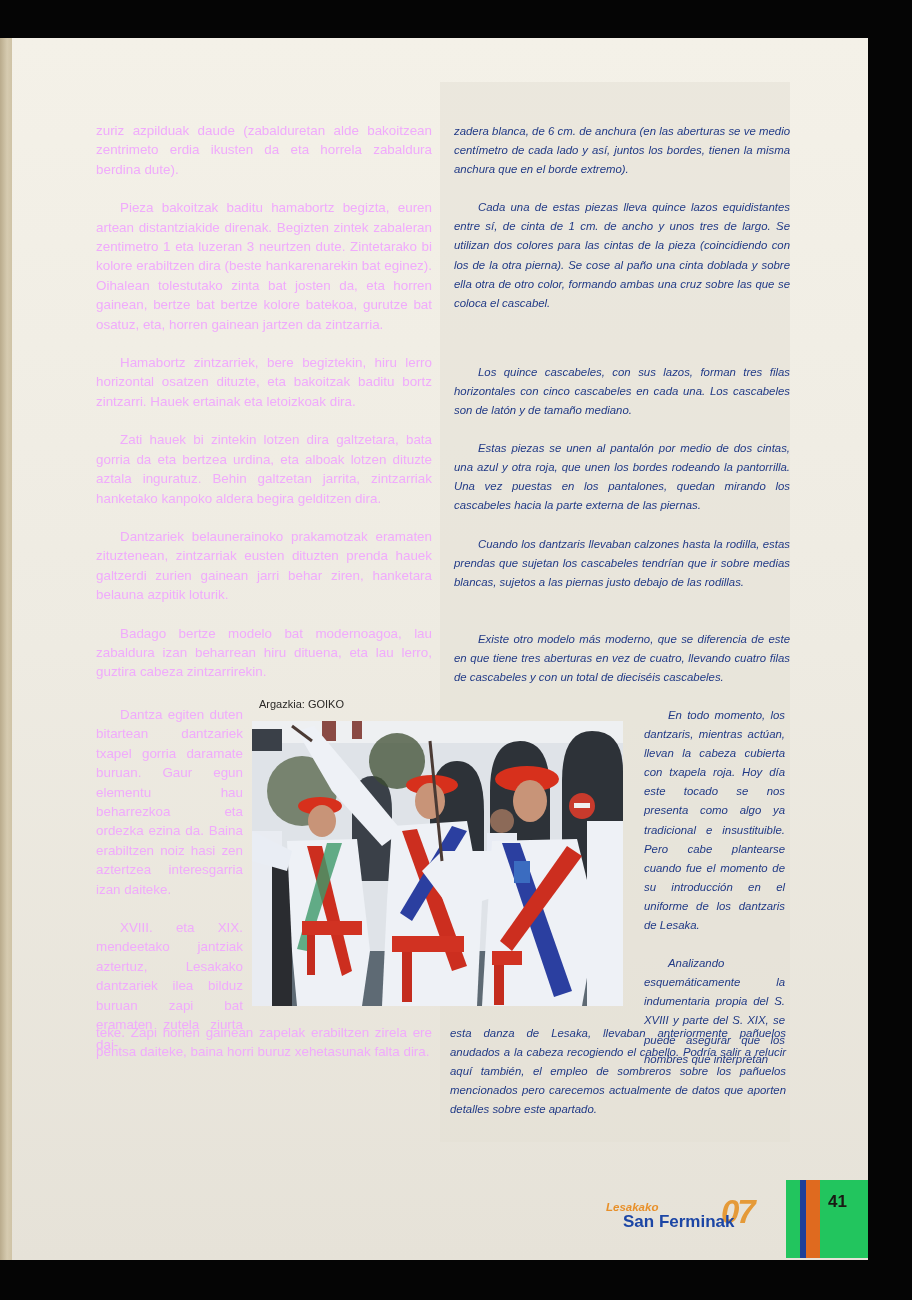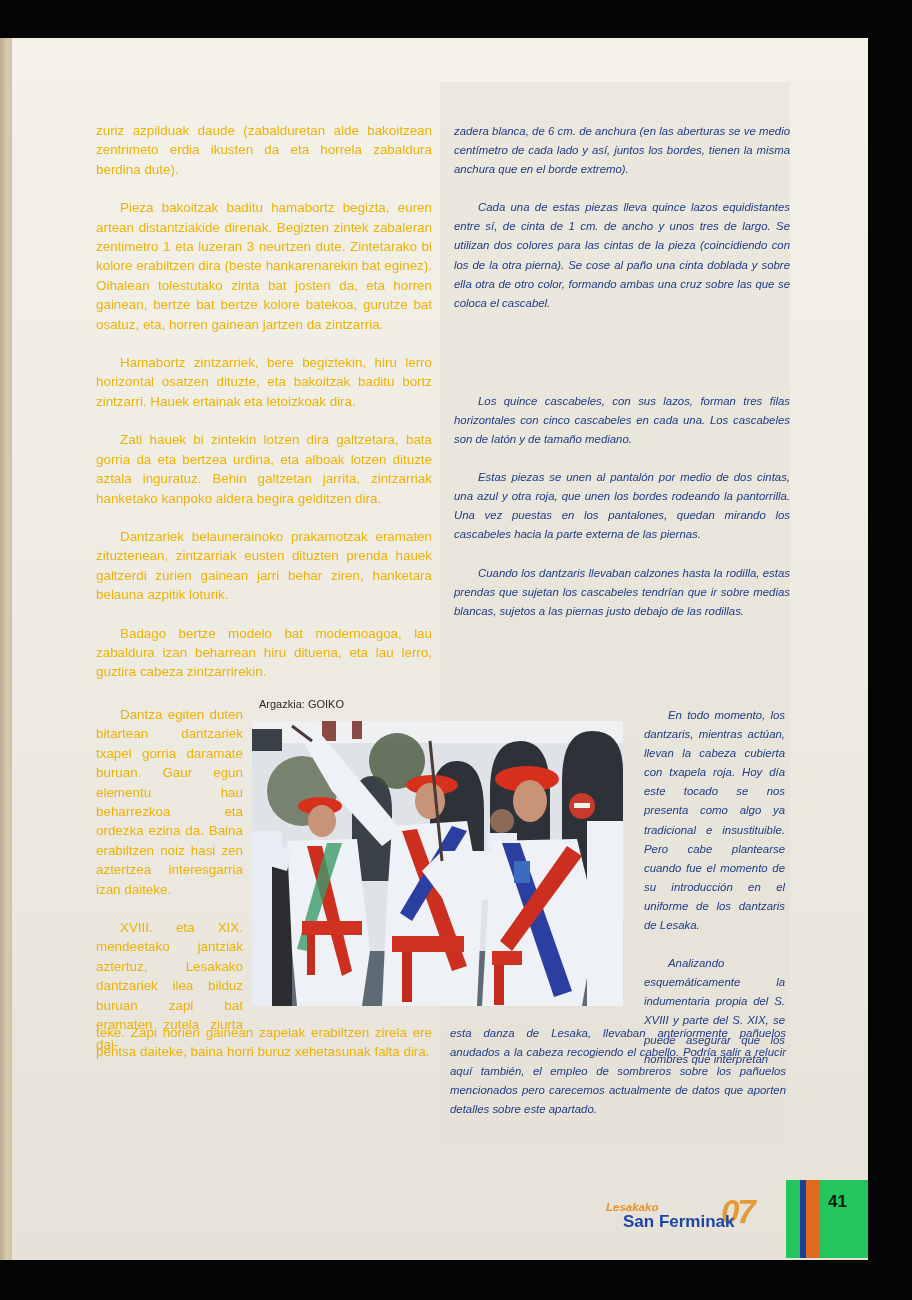--- a/index.html
+++ b/index.html
@@ -14,21 +14,21 @@
   .page {
     position: absolute; left: 12px; top: 38px; width: 856px; height: 1222px;
     background: linear-gradient(180deg, #f4f1e8 0%, #eeebe2 50%, #e6e2d8 100%);
   }
   .shade-panel {
     position: absolute; left: 440px; top: 82px; width: 350px; height: 1060px;
     background: #e4e0d5; opacity: 0.55;
   }
   .col { position: absolute; }
   .eu {
-    color: #eab308; font-size: 13.4px; line-height: 19.4px; text-align: justify;
+    color: #f0abfc; font-size: 13.4px; line-height: 19.4px; text-align: justify;
     hyphens: manual;
   }
   .es {
     color: #213a86; font-size: 11.4px; line-height: 19.1px; font-style: italic;
     text-align: justify;
   }
   p { margin: 0; }
   .indent { text-indent: 24px; }
 
   .photo-credit {
@@ -82,24 +82,25 @@
 <div class="col eu" style="left:96px; top:705px; width:147px;">
   <p class="indent" style="margin-bottom:19px;">Dantza egiten duten bitartean dantzariek txapel gorria daramate buruan. Gaur egun elementu hau beharrezkoa eta ordezka ezina da. Baina erabiltzen noiz hasi zen aztertzea interesgarria izan daiteke.</p>
   <p class="indent">XVIII. eta XIX. mendeetako jantziak aztertuz, Lesakako dantzariek ilea bilduz buruan zapi bat eramaten zutela ziurta dai-</p>
 </div>
 <div class="col eu" style="left:96px; top:1023px; width:336px;">
   <p>teke. Zapi horien gainean zapelak erabiltzen zirela ere pentsa daiteke, baina horri buruz xehetasunak falta dira.</p>
 </div>
 
 <div class="col es" style="left:454px; top:122px; width:336px;">
   <p style="margin-bottom:19px;">zadera blanca, de 6 cm. de anchura (en las aberturas se ve medio centímetro de cada lado y así, juntos los bordes, tienen la misma anchura que en el borde extremo).</p>
-  <p class="indent" style="margin-bottom:79px;">Cada una de estas piezas lleva quince lazos equidistantes entre sí, de cinta de 1 cm. de ancho y unos tres de largo. Se utilizan dos colores para las cintas de la pieza (coincidiendo con los de la otra pierna). Se cose al paño una cinta doblada y sobre ella otra de otro color, formando ambas una cruz sobre las que se coloca el cascabel.</p>
+  <p class="indent" style="margin-bottom:50px;">Cada una de estas piezas lleva quince lazos equidistantes entre sí, de cinta de 1 cm. de ancho y unos tres de largo. Se utilizan dos colores para las cintas de la pieza (coincidiendo con los de la otra pierna). Se cose al paño una cinta doblada y sobre ella otra de otro color, formando ambas una cruz sobre las que se coloca el cascabel.</p>
   <p class="indent" style="margin-bottom:19px;">Los quince cascabeles, con sus lazos, forman tres filas horizontales con cinco cascabeles en cada una. Los cascabeles son de latón y de tamaño mediano.</p>
   <p class="indent" style="margin-bottom:19px;">Estas piezas se unen al pantalón por medio de dos cintas, una azul y otra roja, que unen los bordes rodeando la pantorrilla. Una vez puestas en los pantalones, quedan mirando los cascabeles hacia la parte externa de las piernas.</p>
   <p class="indent" style="margin-bottom:38px;">Cuando los dantzaris llevaban calzones hasta la rodilla, estas prendas que sujetan los cascabeles tendrían que ir sobre medias blancas, sujetos a las piernas justo debajo de las rodillas.</p>
+  <p class="indent">Existe otro modelo más moderno, que se diferencia de este en que tiene tres aberturas en vez de cuatro, llevando cuatro filas de cascabeles y con un total de dieciséis cascabeles.</p>
 </div>
 
 <div class="col es" style="left:644px; top:706px; width:141px;">
   <p class="indent" style="margin-bottom:19px;">En todo momento, los dantzaris, mientras actúan, llevan la cabeza cubierta con txapela roja. Hoy día este tocado se nos presenta como algo ya tradicional e insustituible. Pero cabe plantearse cuando fue el momento de su introducción en el uniforme de los dantzaris de Lesaka.</p>
   <p class="indent">Analizando esquemáticamente la indumentaria propia del S. XVIII y parte del S. XIX, se puede asegurar que los hombres que interpretan</p>
 </div>
 <div class="col es" style="left:450px; top:1024px; width:336px;">
   <p>esta danza de Lesaka, llevaban anteriormente pañuelos anudados a la cabeza recogiendo el cabello. Podría salir a relucir aquí también, el empleo de sombreros sobre los pañuelos mencionados pero carecemos actualmente de datos que aporten detalles sobre este apartado.</p>
 </div>
 

